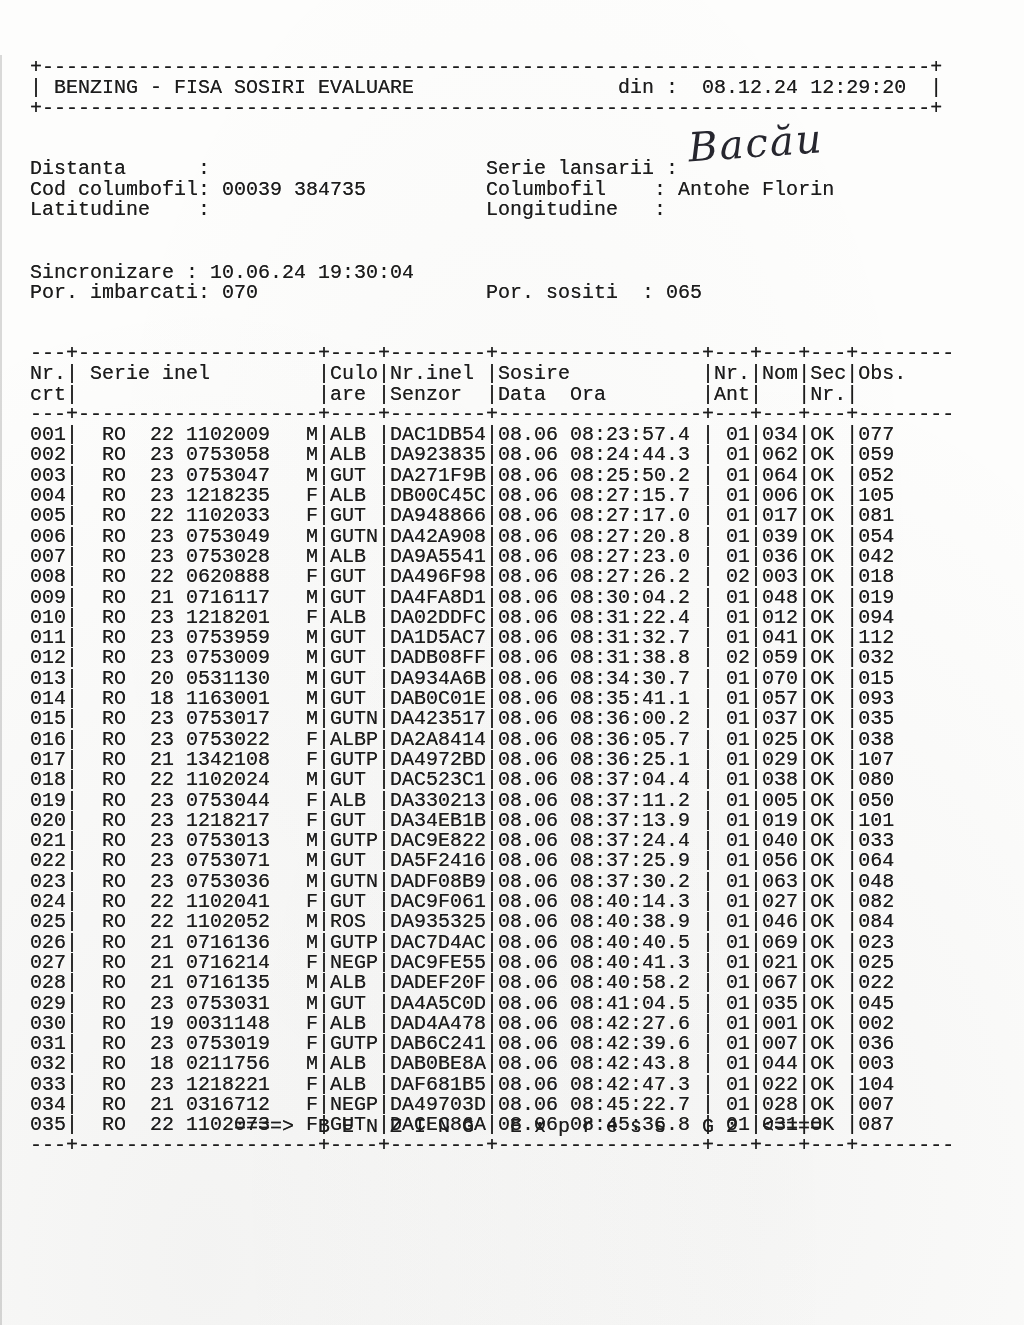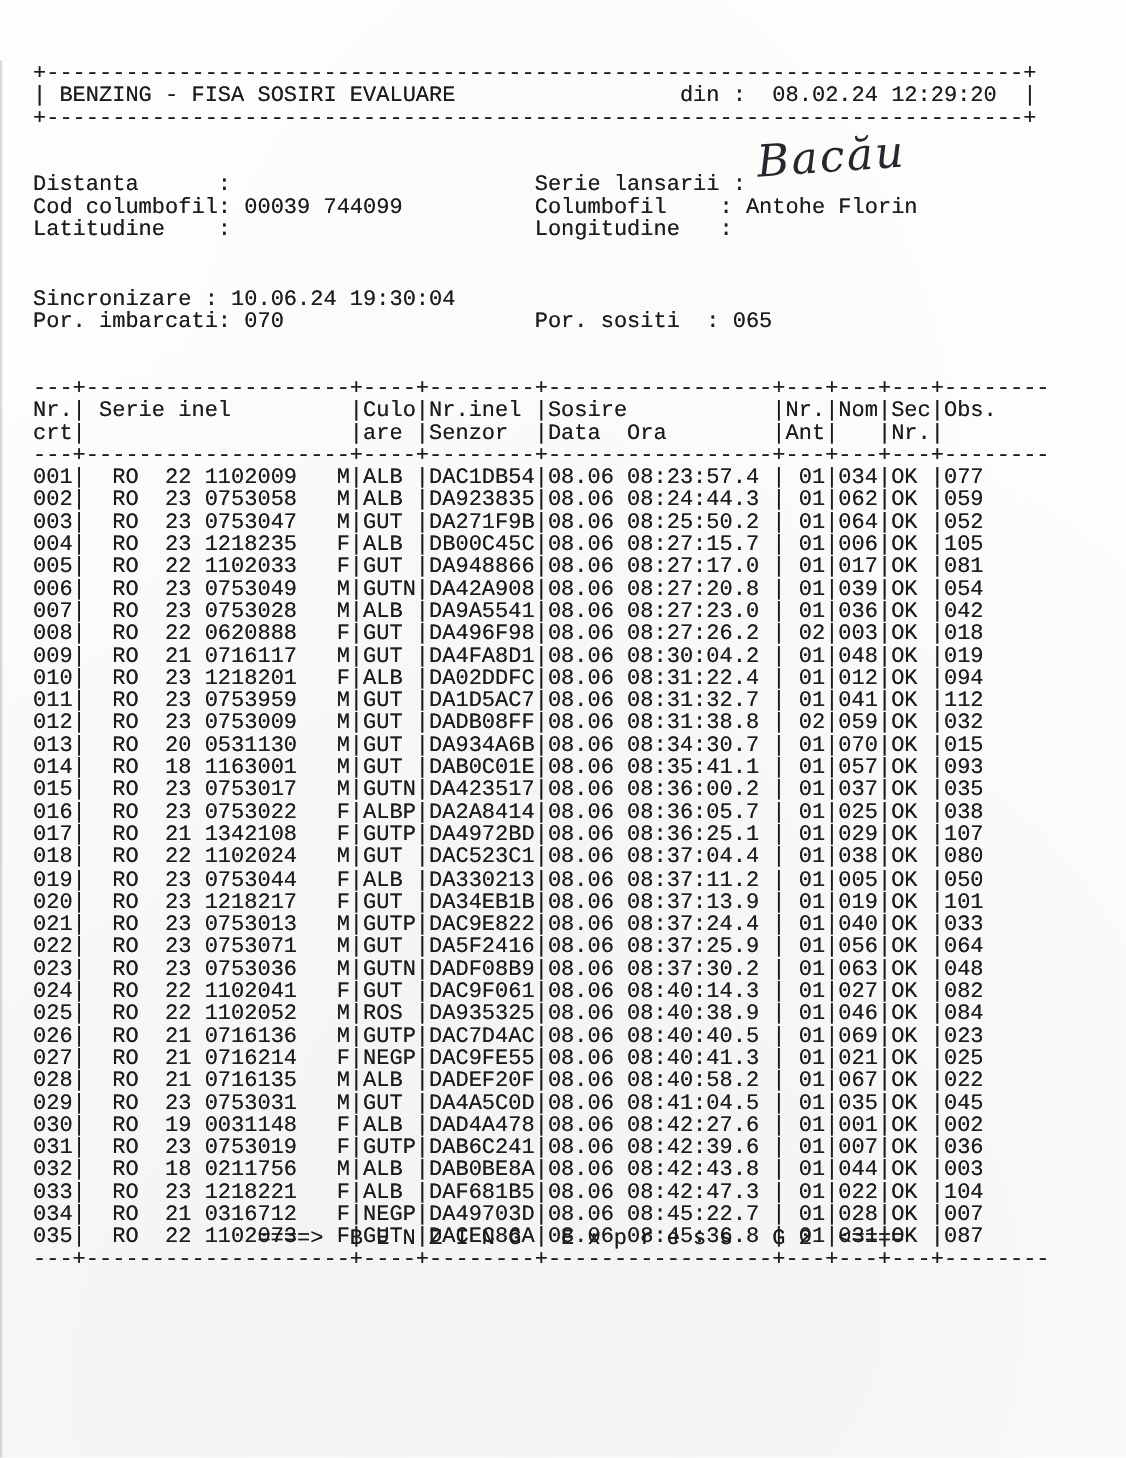--- a/index.html
+++ b/index.html
@@ -47,23 +47,23 @@
     color:#26262e;
     transform:rotate(-4deg);
   }
 </style>
 </head>
 <body>
 
 <div class="scan-noise"></div>
 <div class="scan-edge"></div>
 
-<div id="header-box" class="block"><div>+--------------------------------------------------------------------------+</div><div>| BENZING - FISA SOSIRI EVALUARE                 din :  08.02.24 12:29:20  |</div><div>+--------------------------------------------------------------------------+</div></div>
+<div id="header-box" class="block"><div>+--------------------------------------------------------------------------+</div><div>| BENZING - FISA SOSIRI EVALUARE                 din :  08.12.24 12:29:20  |</div><div>+--------------------------------------------------------------------------+</div></div>
 
 <div id="handwriting">Bacău</div>
 
-<div id="info-block" class="block"><div></div><div>Distanta      :                       Serie lansarii : </div><div>Cod columbofil: 00039 744099          Columbofil    : Antohe Florin</div><div>Latitudine    :                       Longitudine   : </div></div>
+<div id="info-block" class="block"><div></div><div>Distanta      :                       Serie lansarii : </div><div>Cod columbofil: 00039 384735          Columbofil    : Antohe Florin</div><div>Latitudine    :                       Longitudine   : </div></div>
 
 <div id="clock-block" class="block"><div>Sincronizare : 10.06.24 19:30:04</div><div>Por. imbarcati: 070                   Por. sositi  : 065</div></div>
 
 <div id="table-block" class="block"><div>---+--------------------+----+--------+-----------------+---+---+---+--------</div><div>Nr.| Serie inel         |Culo|Nr.inel |Sosire           |Nr.|Nom|Sec|Obs.</div><div>crt|                    |are |Senzor  |Data  Ora        |Ant|   |Nr.|</div><div>---+--------------------+----+--------+-----------------+---+---+---+--------</div><div>001|  RO  22 1102009   M|ALB |DAC1DB54|08.06 08:23:57.4 | 01|034|OK |077</div><div>002|  RO  23 0753058   M|ALB |DA923835|08.06 08:24:44.3 | 01|062|OK |059</div><div>003|  RO  23 0753047   M|GUT |DA271F9B|08.06 08:25:50.2 | 01|064|OK |052</div><div>004|  RO  23 1218235   F|ALB |DB00C45C|08.06 08:27:15.7 | 01|006|OK |105</div><div>005|  RO  22 1102033   F|GUT |DA948866|08.06 08:27:17.0 | 01|017|OK |081</div><div>006|  RO  23 0753049   M|GUTN|DA42A908|08.06 08:27:20.8 | 01|039|OK |054</div><div>007|  RO  23 0753028   M|ALB |DA9A5541|08.06 08:27:23.0 | 01|036|OK |042</div><div>008|  RO  22 0620888   F|GUT |DA496F98|08.06 08:27:26.2 | 02|003|OK |018</div><div>009|  RO  21 0716117   M|GUT |DA4FA8D1|08.06 08:30:04.2 | 01|048|OK |019</div><div>010|  RO  23 1218201   F|ALB |DA02DDFC|08.06 08:31:22.4 | 01|012|OK |094</div><div>011|  RO  23 0753959   M|GUT |DA1D5AC7|08.06 08:31:32.7 | 01|041|OK |112</div><div>012|  RO  23 0753009   M|GUT |DADB08FF|08.06 08:31:38.8 | 02|059|OK |032</div><div>013|  RO  20 0531130   M|GUT |DA934A6B|08.06 08:34:30.7 | 01|070|OK |015</div><div>014|  RO  18 1163001   M|GUT |DAB0C01E|08.06 08:35:41.1 | 01|057|OK |093</div><div>015|  RO  23 0753017   M|GUTN|DA423517|08.06 08:36:00.2 | 01|037|OK |035</div><div>016|  RO  23 0753022   F|ALBP|DA2A8414|08.06 08:36:05.7 | 01|025|OK |038</div><div>017|  RO  21 1342108   F|GUTP|DA4972BD|08.06 08:36:25.1 | 01|029|OK |107</div><div>018|  RO  22 1102024   M|GUT |DAC523C1|08.06 08:37:04.4 | 01|038|OK |080</div><div>019|  RO  23 0753044   F|ALB |DA330213|08.06 08:37:11.2 | 01|005|OK |050</div><div>020|  RO  23 1218217   F|GUT |DA34EB1B|08.06 08:37:13.9 | 01|019|OK |101</div><div>021|  RO  23 0753013   M|GUTP|DAC9E822|08.06 08:37:24.4 | 01|040|OK |033</div><div>022|  RO  23 0753071   M|GUT |DA5F2416|08.06 08:37:25.9 | 01|056|OK |064</div><div>023|  RO  23 0753036   M|GUTN|DADF08B9|08.06 08:37:30.2 | 01|063|OK |048</div><div>024|  RO  22 1102041   F|GUT |DAC9F061|08.06 08:40:14.3 | 01|027|OK |082</div><div>025|  RO  22 1102052   M|ROS |DA935325|08.06 08:40:38.9 | 01|046|OK |084</div><div>026|  RO  21 0716136   M|GUTP|DAC7D4AC|08.06 08:40:40.5 | 01|069|OK |023</div><div>027|  RO  21 0716214   F|NEGP|DAC9FE55|08.06 08:40:41.3 | 01|021|OK |025</div><div>028|  RO  21 0716135   M|ALB |DADEF20F|08.06 08:40:58.2 | 01|067|OK |022</div><div>029|  RO  23 0753031   M|GUT |DA4A5C0D|08.06 08:41:04.5 | 01|035|OK |045</div><div>030|  RO  19 0031148   F|ALB |DAD4A478|08.06 08:42:27.6 | 01|001|OK |002</div><div>031|  RO  23 0753019   F|GUTP|DAB6C241|08.06 08:42:39.6 | 01|007|OK |036</div><div>032|  RO  18 0211756   M|ALB |DAB0BE8A|08.06 08:42:43.8 | 01|044|OK |003</div><div>033|  RO  23 1218221   F|ALB |DAF681B5|08.06 08:42:47.3 | 01|022|OK |104</div><div>034|  RO  21 0316712   F|NEGP|DA49703D|08.06 08:45:22.7 | 01|028|OK |007</div><div>035|  RO  22 1102073   F|GUT |DACEC86A|08.06 08:45:36.8 | 01|031|OK |087</div><div>---+--------------------+----+--------+-----------------+---+---+---+--------</div></div>
 
 <div id="footer-line">====&gt;  B E N Z I N G   E x p r e s s   G 2  &lt;====</div>
 
 </body></html>

